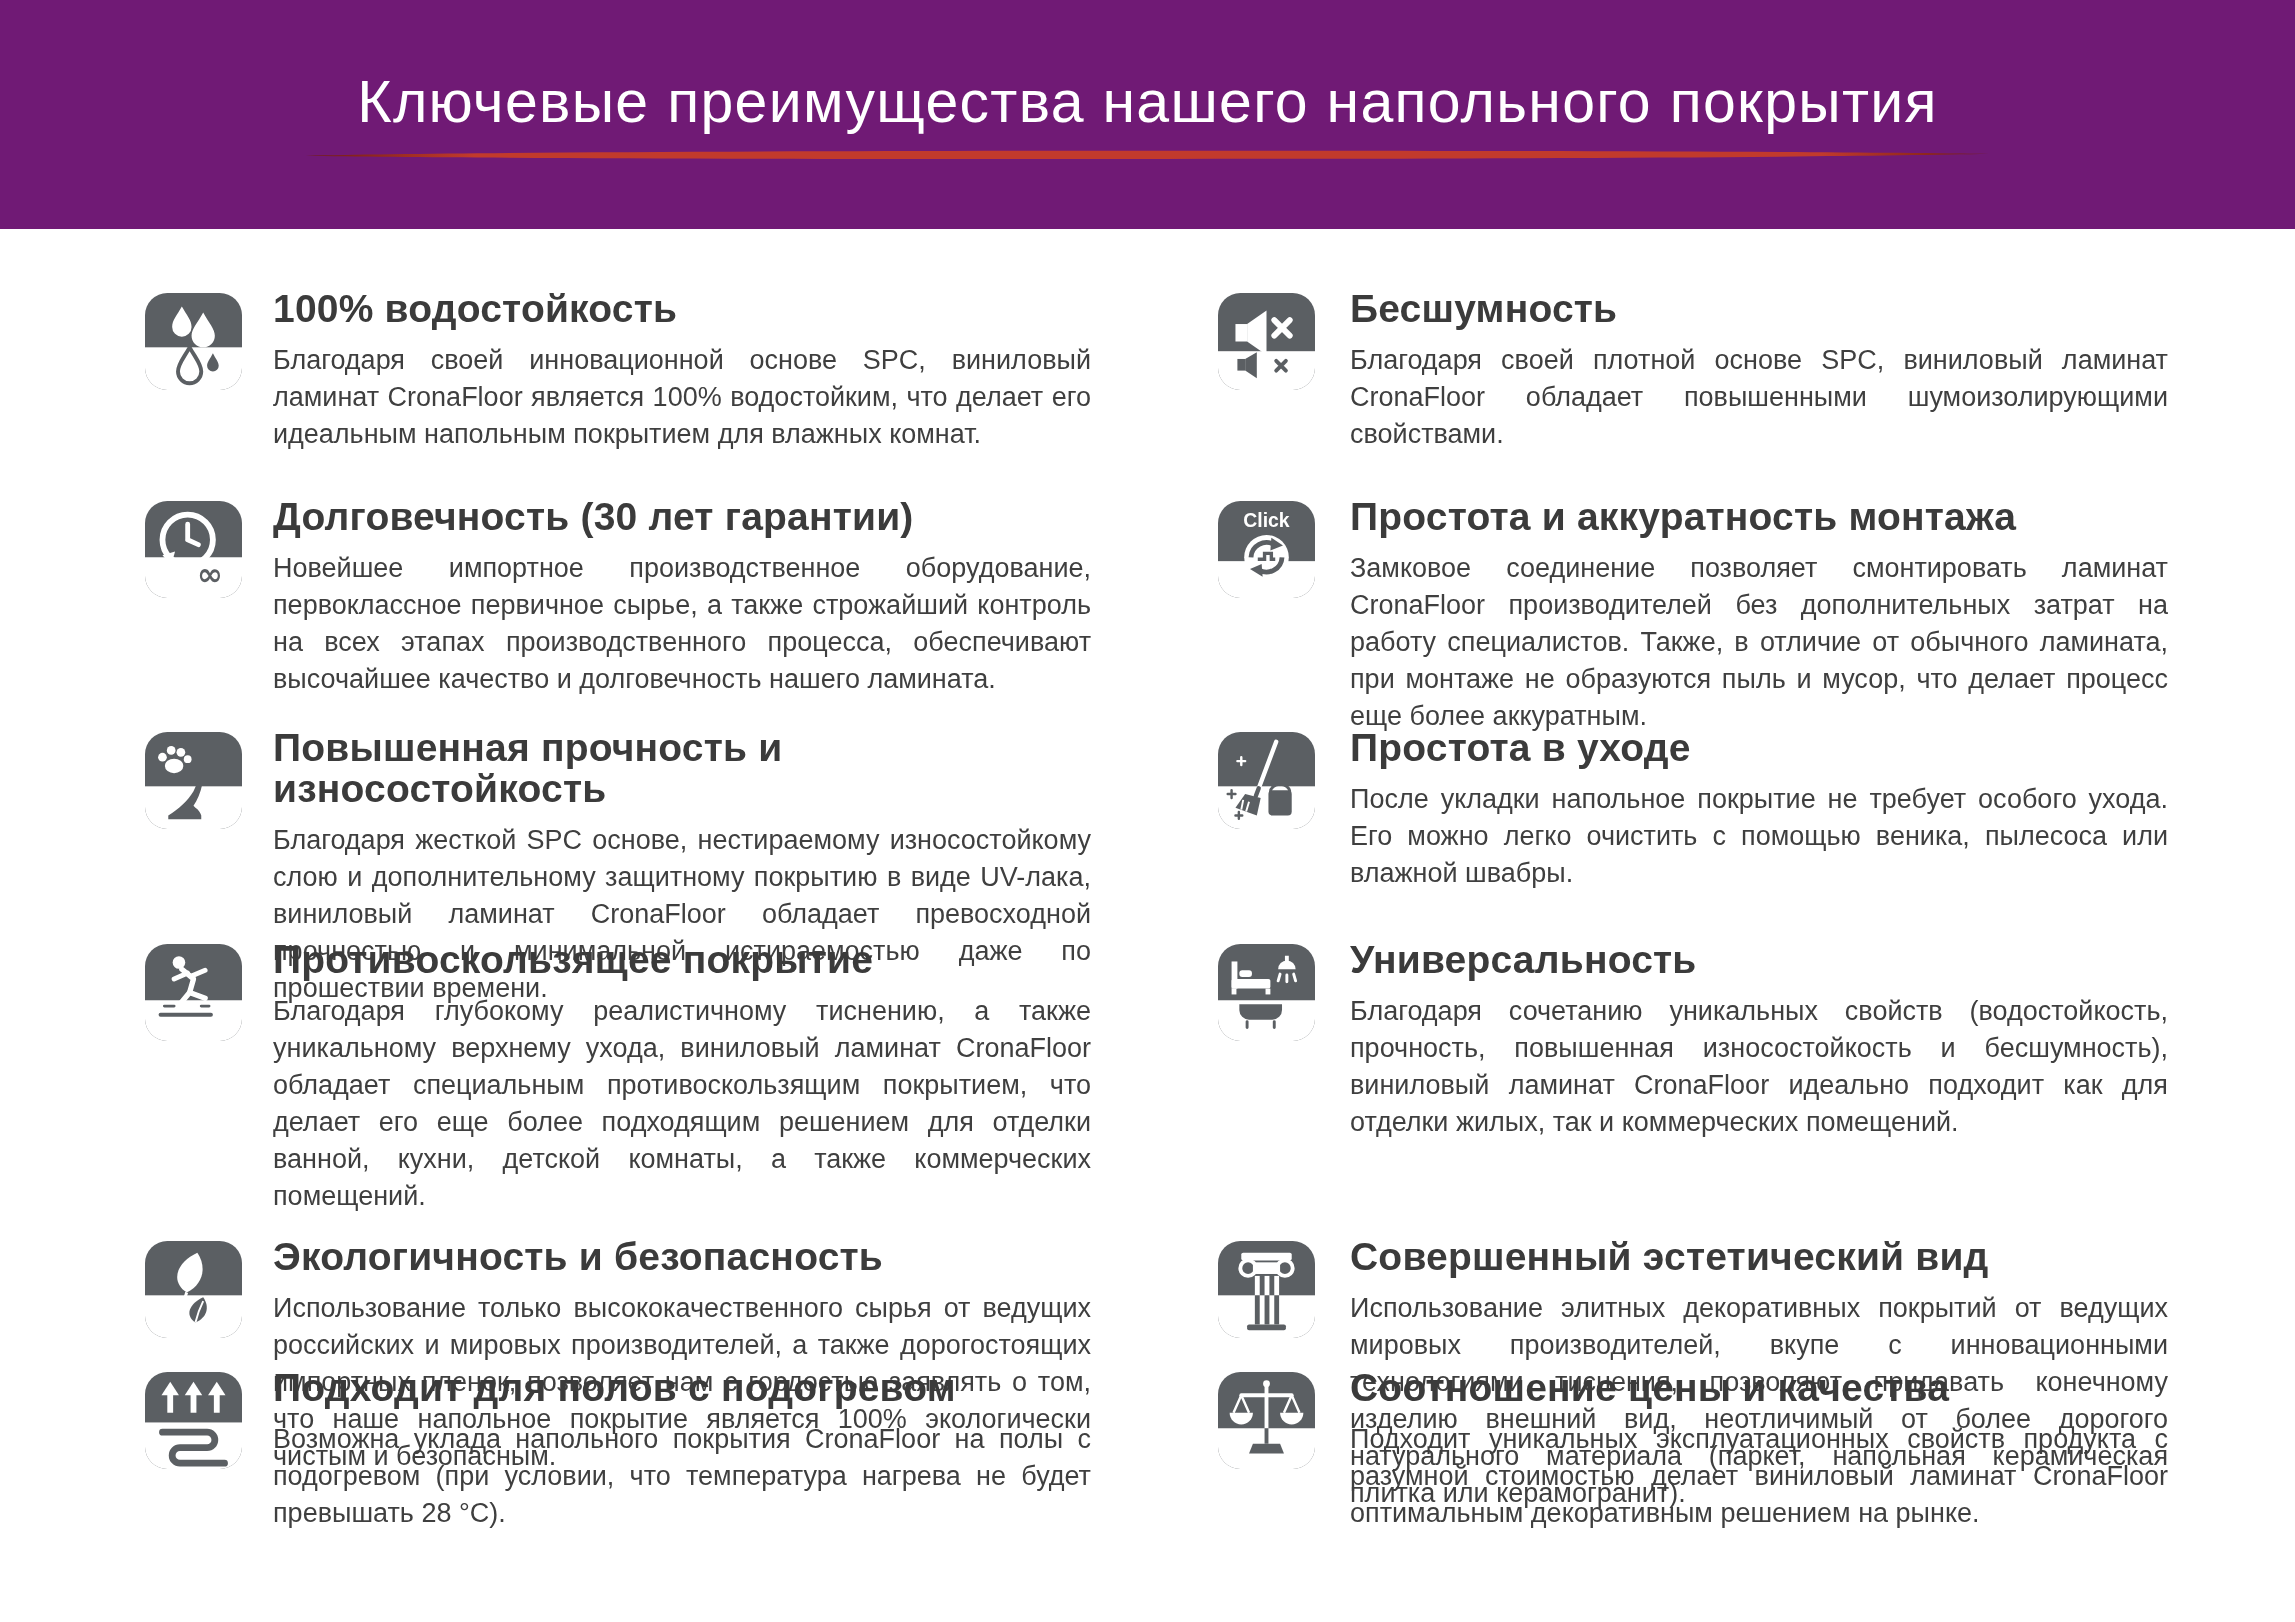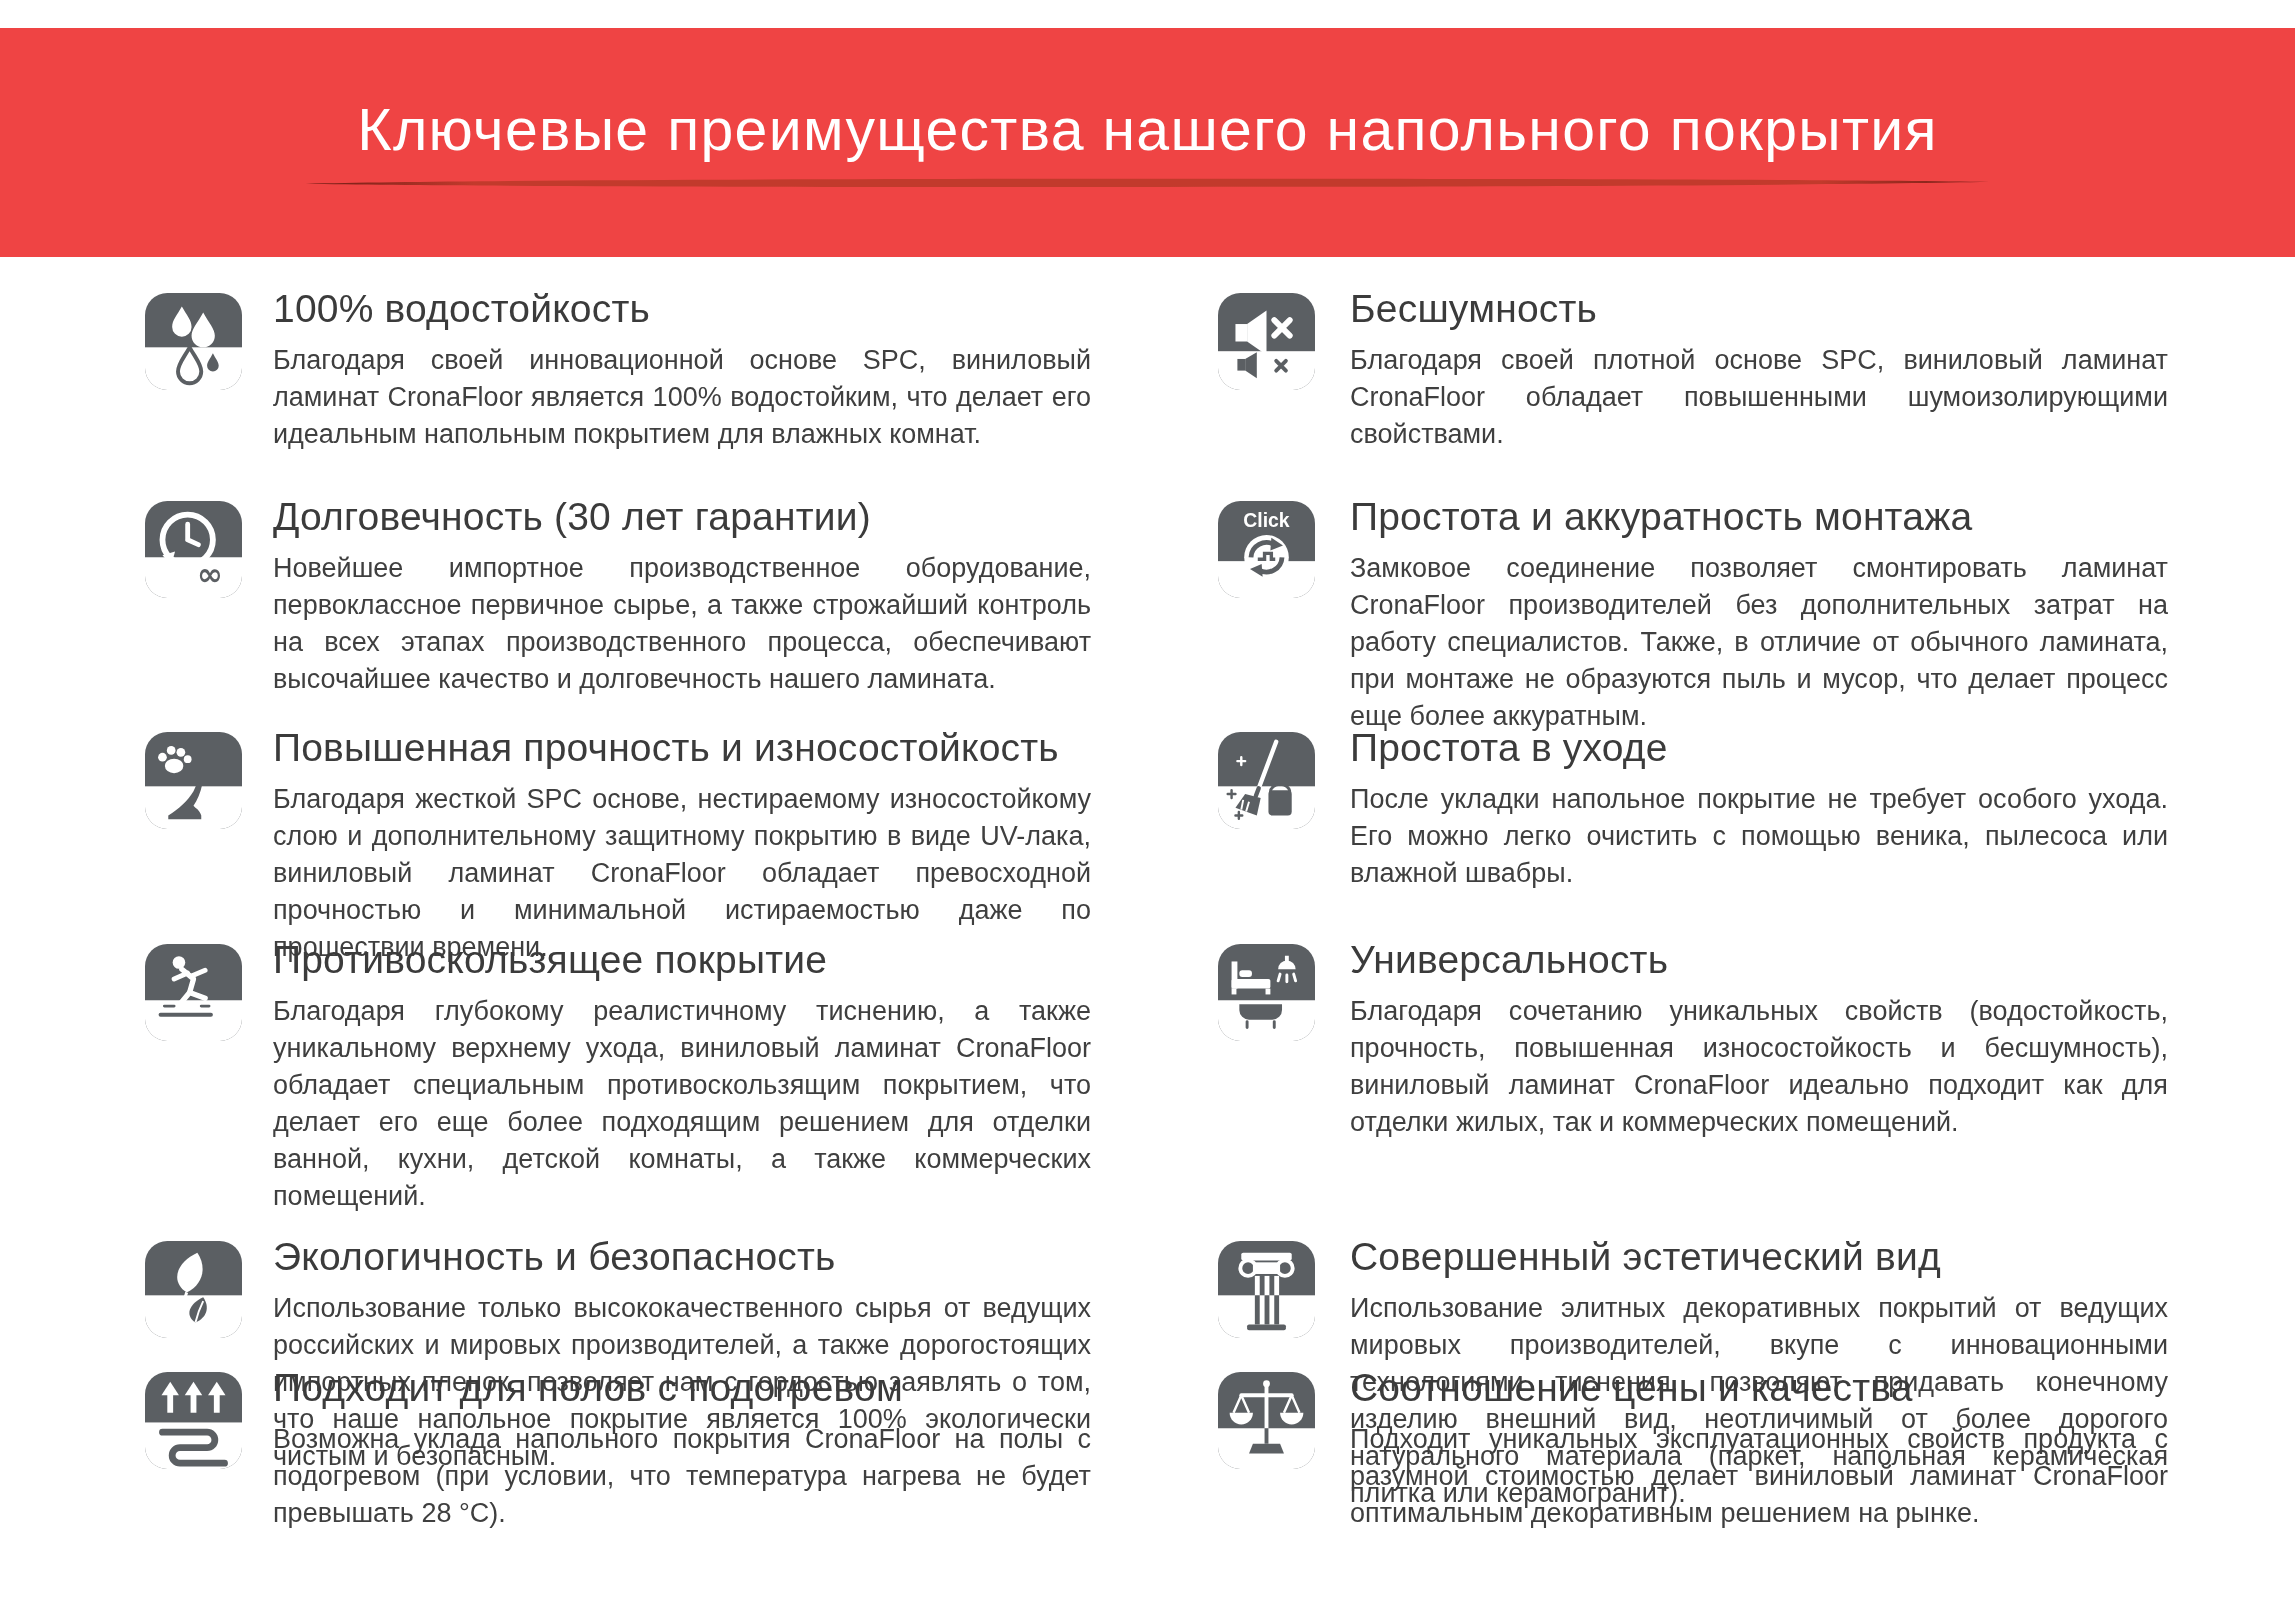--- a/index.html
+++ b/index.html
@@ -1,36 +1,36 @@
 <!DOCTYPE html>
 <html lang="ru" style="font-size:10.5px"><head>
 <meta charset="utf-8">
 <style>
   html,body{margin:0;padding:0;}
   body{
     width:2295px;height:1623px;position:relative;background:#ffffff;
     font-family:"Liberation Sans", sans-serif;overflow:hidden;
   }
   
-  .header{position:absolute;top:0;left:0;width:2295px;height:229px;background:#ef4444;margin-top:28px;}
+  .header{position:absolute;top:0;left:0;width:2295px;height:229px;background:#701a75;}
   .page-title{
     position:absolute;top:73px;left:0;width:100%;text-align:center;
     color:#ffffff;font-size:59px;font-weight:400;letter-spacing:1.3px;line-height:1;
   }
   .divider{position:absolute;top:148px;left:300px;width:1695px;height:13px;}
   
   .feature{position:absolute;}
   .col-left{left:145px;width:946px;}
   .col-right{left:1218px;width:950px;}
   .tile{position:absolute;left:0;top:0;width:97px;height:97px;}
   .ftext{min-height:97px;}
   .col-left  .ftext{margin-left:128px;}
   .col-right .ftext{margin-left:132px;}
   .ftitle{
-    margin:-3.9px 0 11.8px 0;font-size:39px;font-weight:400;color:#3b3b3b;
+    margin:-3.9px 0 11.8px 0;font-size:39px;font-weight:700;color:#3b3b3b;
     line-height:1.05;letter-spacing:0.2px;
   }
   .fbody{
     margin:0;font-size:27px;color:#3f3f3f;line-height:37px;text-align:justify;
   }
   
   .row1{top:293px;} .row2{top:501px;} .row3{top:732px;}
   .row4{top:944px;} .row5{top:1241px;} .row6{top:1372px;}
   svg{display:block;}
 </style>

